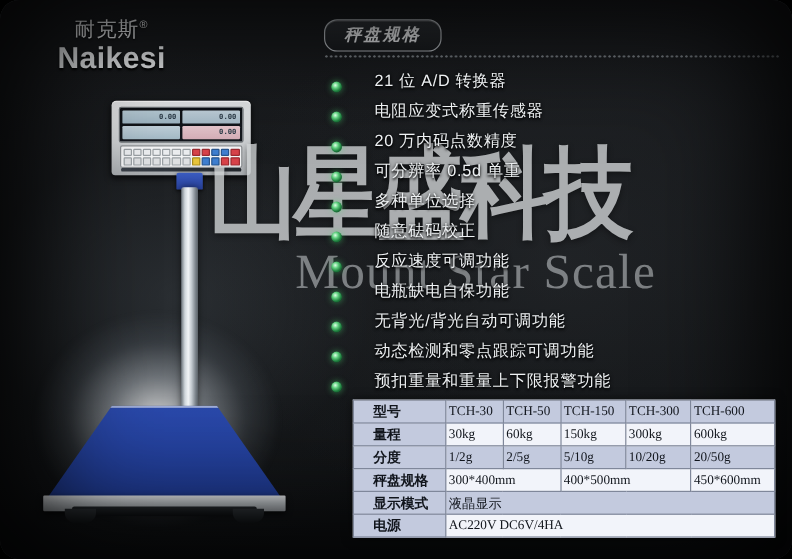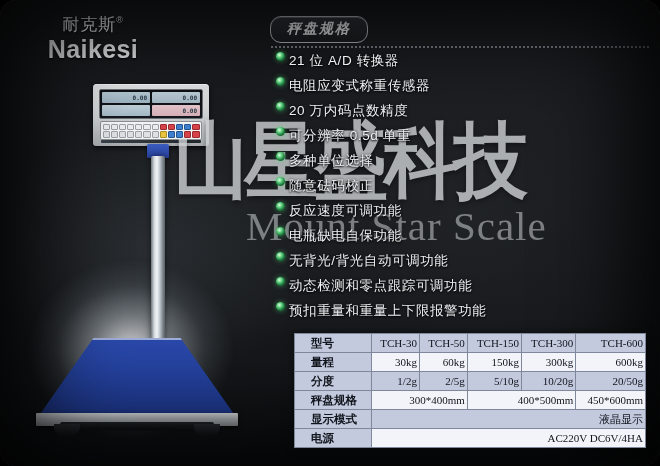--- a/index.html
+++ b/index.html
@@ -185,21 +185,21 @@
     color:#b7bbbe;
     opacity:.62;
     letter-spacing:1px;
     margin-top:-10px;margin-left:72px;
     white-space:nowrap;
   }
 
   
   .features{position:absolute;left:14px;top:52px;width:384px;z-index:3;}
   .feat{
-    display:flex;align-items:flex-start;gap:4px;height:25px;
+    display:flex;align-items:flex-end;gap:27px;height:25px;
   }
   .bullet{
     width:9px;height:9px;border-radius:50%;flex:0 0 9px;
     background:radial-gradient(circle at 38% 34%, #ddffe6 0%, #5fcf7e 30%, #1d7a3c 62%, #0b3d1e 100%);
     box-shadow:0 0 5px rgba(80,220,120,.55);
   }
   .feat-text{
     color:#eef1f3;font-size:13.5px;letter-spacing:.6px;
     text-shadow:0 1px 2px rgba(0,0,0,.95), 0 0 3px rgba(0,0,0,.8);
     white-space:nowrap;
@@ -211,21 +211,21 @@
     border-collapse:collapse;
     background:#fff;
     box-shadow:0 0 9px rgba(0,0,0,.6);
     z-index:3;
   }
   .spec td{
     border:1px solid #7f879a;
     height:18px;
     font-size:11px;
     color:#11151c;
-    text-align:right;
+    text-align:left;
     font-family:"Liberation Serif","DejaVu Serif",serif;
     padding:0 2px;
     white-space:nowrap;
   }
   .spec td.lbl{
     width:58px;
     background:#c3cade;
     font-weight:bold;
     text-align:left;
     padding-left:16px;

